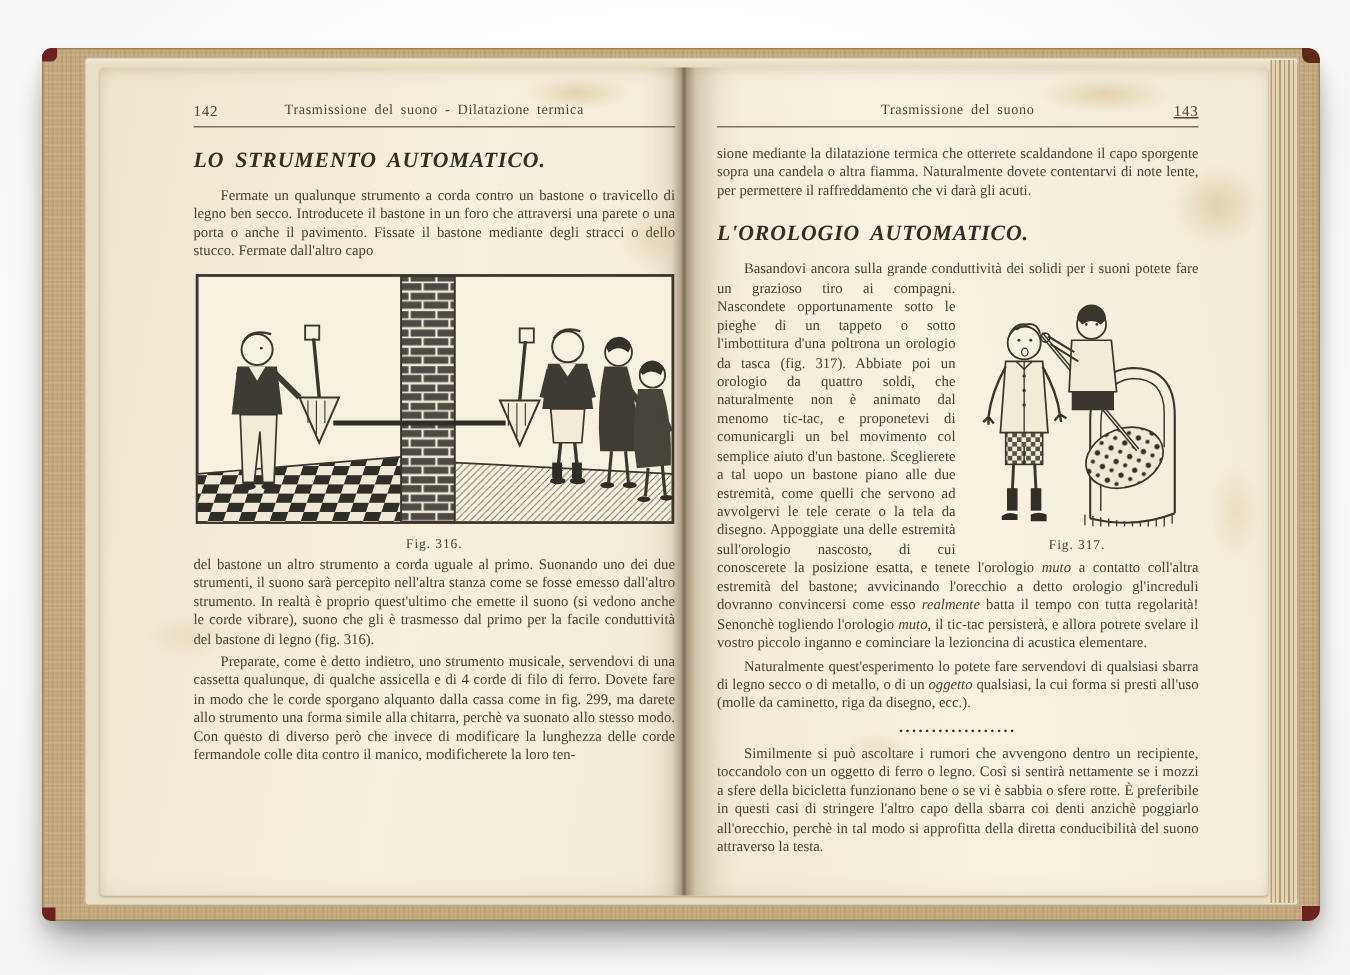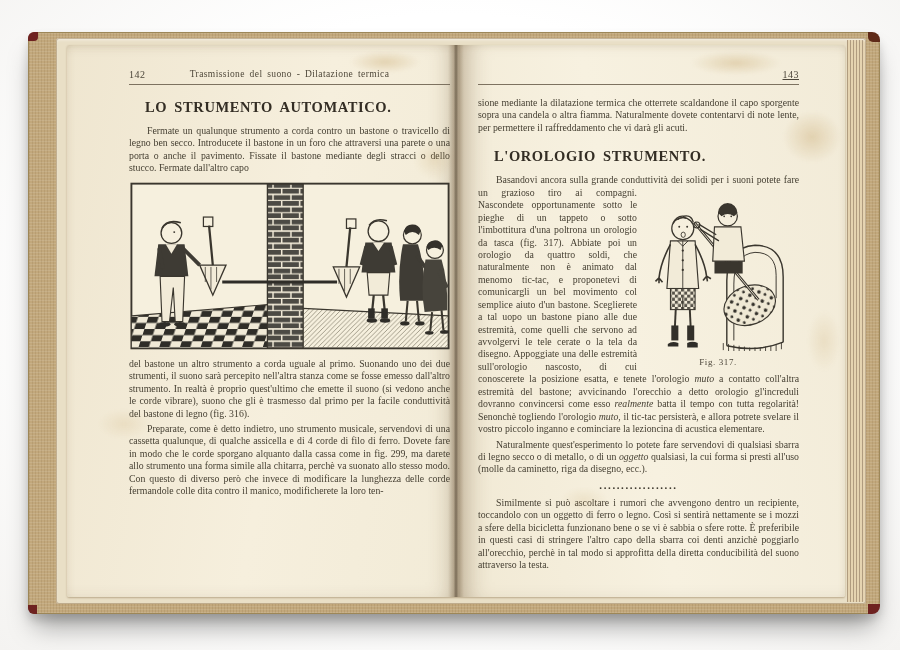--- a/index.html
+++ b/index.html
@@ -37,22 +37,22 @@
     padding:24px 46px 0 18px;border-radius:0 2px 2px 0;}
   .gutter{position:absolute;left:50%;top:0;bottom:0;width:16px;transform:translateX(-50%);
     background:linear-gradient(90deg, rgba(70,45,15,0) 0%, rgba(70,45,15,.22) 35%, rgba(40,24,6,.5) 50%, rgba(70,45,15,.22) 65%, rgba(70,45,15,0) 100%);
     pointer-events:none;}
   
   .pg-header{position:relative;height:15px;border-bottom:1px solid #7d7260;margin-bottom:12px;}
   .pg-num{position:absolute;top:0;font-size:10px;letter-spacing:.5px;color:#4c463a;}
   .pg-header.l .pg-num{left:0;} .pg-header.r .pg-num{right:0;text-decoration:underline;}
   .run-head{display:block;text-align:center;font-size:9.5px;
     letter-spacing:.4px;word-spacing:2px;color:#4e4739;}
-  h2.sec{font-size:14.5px;font-weight:bold;letter-spacing:.6px;
-    word-spacing:3px;color:#332d24;margin:14px 16px 9px;}
+  h2.sec{font-size:14.5px;font-style:italic;font-weight:bold;letter-spacing:.6px;
+    word-spacing:3px;color:#332d24;margin:14px 0 9px;}
   p.para{font-size:9.8px;line-height:1.27;text-align:justify;margin:0 0 3px;}
   p.para.ind{text-indent:18px;}
   .figure{margin:7px auto 4px;text-align:center;}
   .figcap{font-size:9px;letter-spacing:.6px;color:#4c463a;margin-top:2px;text-align:center;}
   .fig317-float{float:right;width:162px;padding:22px 0 0 10px;
     shape-outside:inset(22px 0 0 10px);text-align:center;}
   .dotted-sep{text-align:center;font-size:11px;font-weight:bold;letter-spacing:1.6px;
     color:#3b362c;margin:4px 0 6px;line-height:1;}
   
   .stain{position:absolute;border-radius:50%;pointer-events:none;filter:blur(1.5px);
@@ -161,38 +161,40 @@
             <ellipse cx="308" cy="150" rx="5" ry="2.2" fill="#2f2d28"></ellipse>
             <circle class="ln" cx="324" cy="72" r="9" stroke-width="1.3"></circle>
             <path d="M315,69 a9,9 0 0 1 17,-2 l-2,5 q-7,-5 -13,0 Z" fill="#34312b"></path>
             <path d="M314,82 Q308,110 313,138 L337,136 Q338,104 331,82 Z" fill="#47443c"></path>
             <line x1="328" y1="94" x2="337" y2="112" stroke="#47443c" stroke-width="4"></line>
             <line class="ln" x1="321" y1="138" x2="319" y2="158" stroke-width="2.2"></line>
             <line class="ln" x1="331" y1="136" x2="333" y2="157" stroke-width="2.2"></line>
             <ellipse cx="318" cy="160" rx="4.6" ry="2" fill="#2f2d28"></ellipse>
             <ellipse cx="334" cy="159" rx="4.6" ry="2" fill="#2f2d28"></ellipse>
           </svg>
+          <div class="figcap">Fig. 316.</div>
         </div>
 
         <p class="para">del bastone un altro strumento a corda uguale al primo. Suonando uno dei due strumenti, il suono sarà percepito nell'altra stanza come se fosse emesso dall'altro strumento. In realtà è proprio quest'ultimo che emette il suono (si vedono anche le corde vibrare), suono che gli è trasmesso dal primo per la facile conduttività del bastone di legno (fig. 316).</p>
         <p class="para ind">Preparate, come è detto indietro, uno strumento musicale, servendovi di una cassetta qualunque, di qualche assicella e di 4 corde di filo di ferro. Dovete fare in modo che le corde sporgano alquanto dalla cassa come in fig. 299, ma darete allo strumento una forma simile alla chitarra, perchè va suonato allo stesso modo. Con questo di diverso però che invece di modificare la lunghezza delle corde fermandole colle dita contro il manico, modificherete la loro ten-</p>
       </div>
 
       <div class="page right">
         <div class="stain" style="left:60%;top:1%;width:90px;height:24px;"></div>
         <div class="stain" style="left:84%;top:12%;width:58px;height:52px;"></div>
         <div class="stain" style="left:90%;top:48%;width:34px;height:62px;opacity:.55;"></div>
         <div class="stain" style="left:26%;top:80%;width:48px;height:26px;opacity:.45;"></div>
 
         <div class="pg-header r">
           <span class="pg-num">143</span>
+          <span class="run-head">Trasmissione del suono</span>
         </div>
 
         <p class="para">sione mediante la dilatazione termica che otterrete scaldandone il capo sporgente sopra una candela o altra fiamma. Naturalmente dovete contentarvi di note lente, per permettere il raffreddamento che vi darà gli acuti.</p>
-        <h2 class="sec">L'OROLOGIO STRUMENTO.</h2>
+        <h2 class="sec">L'OROLOGIO AUTOMATICO.</h2>
 
         <div class="fig317-float">
           <svg width="150" height="155" viewBox="0 0 168 176" aria-label="Un ragazzo appoggia un lungo bastone all'orecchio di un compagno; l'altra estremità tocca un cuscino a macchie su una poltrona">
             <defs>
               <pattern id="check317" width="7" height="7" patternUnits="userSpaceOnUse">
                 <rect width="7" height="7" fill="#f2ebd8"></rect>
                 <rect width="3.5" height="3.5" fill="#57534a"></rect>
                 <rect x="3.5" y="3.5" width="3.5" height="3.5" fill="#57534a"></rect>
               </pattern>
               <pattern id="spots" width="11" height="11" patternUnits="userSpaceOnUse">

